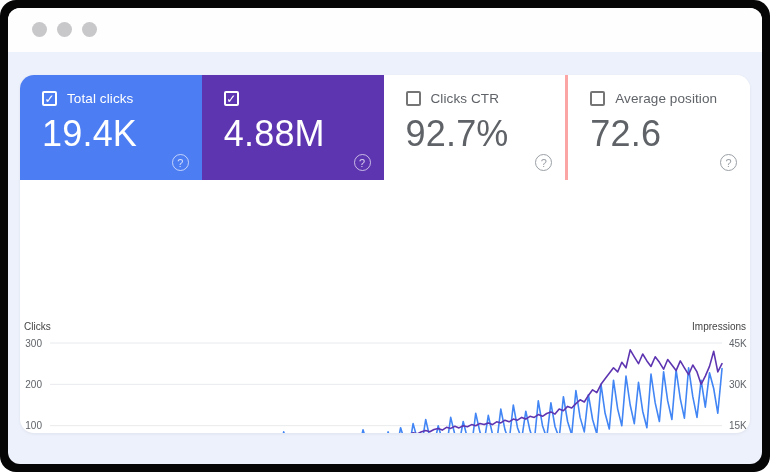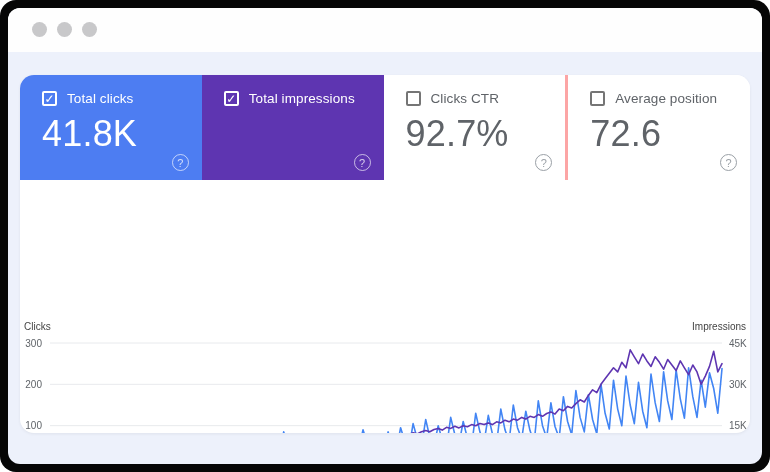--- a/index.html
+++ b/index.html
@@ -44,29 +44,29 @@
     </div>
 
     <div class="content-card">
       <div class="metrics-row">
 
         <div class="metric-card selected" style="background: rgb(77, 125, 242);">
           <div class="cb-row">
             <span class="checkbox">✓</span>
             <span class="metric-label">Total clicks</span>
           </div>
-          <div class="metric-value">41.8K</div>
+          <div class="metric-value">19.4K</div>
           <span class="help-icon">?</span>
         </div>
 
         <div class="metric-card selected" style="background: rgb(94, 53, 177);">
           <div class="cb-row">
             <span class="checkbox">✓</span>
-            <span class="metric-label">Total impressions</span>
           </div>
+          <div class="metric-value">4.88M</div>
           <span class="help-icon">?</span>
         </div>
 
         <div class="metric-card">
           <div class="cb-row">
             <span class="checkbox"></span>
             <span class="metric-label">Clicks CTR</span>
           </div>
           <div class="metric-value">92.7%</div>
           <span class="help-icon">?</span>

